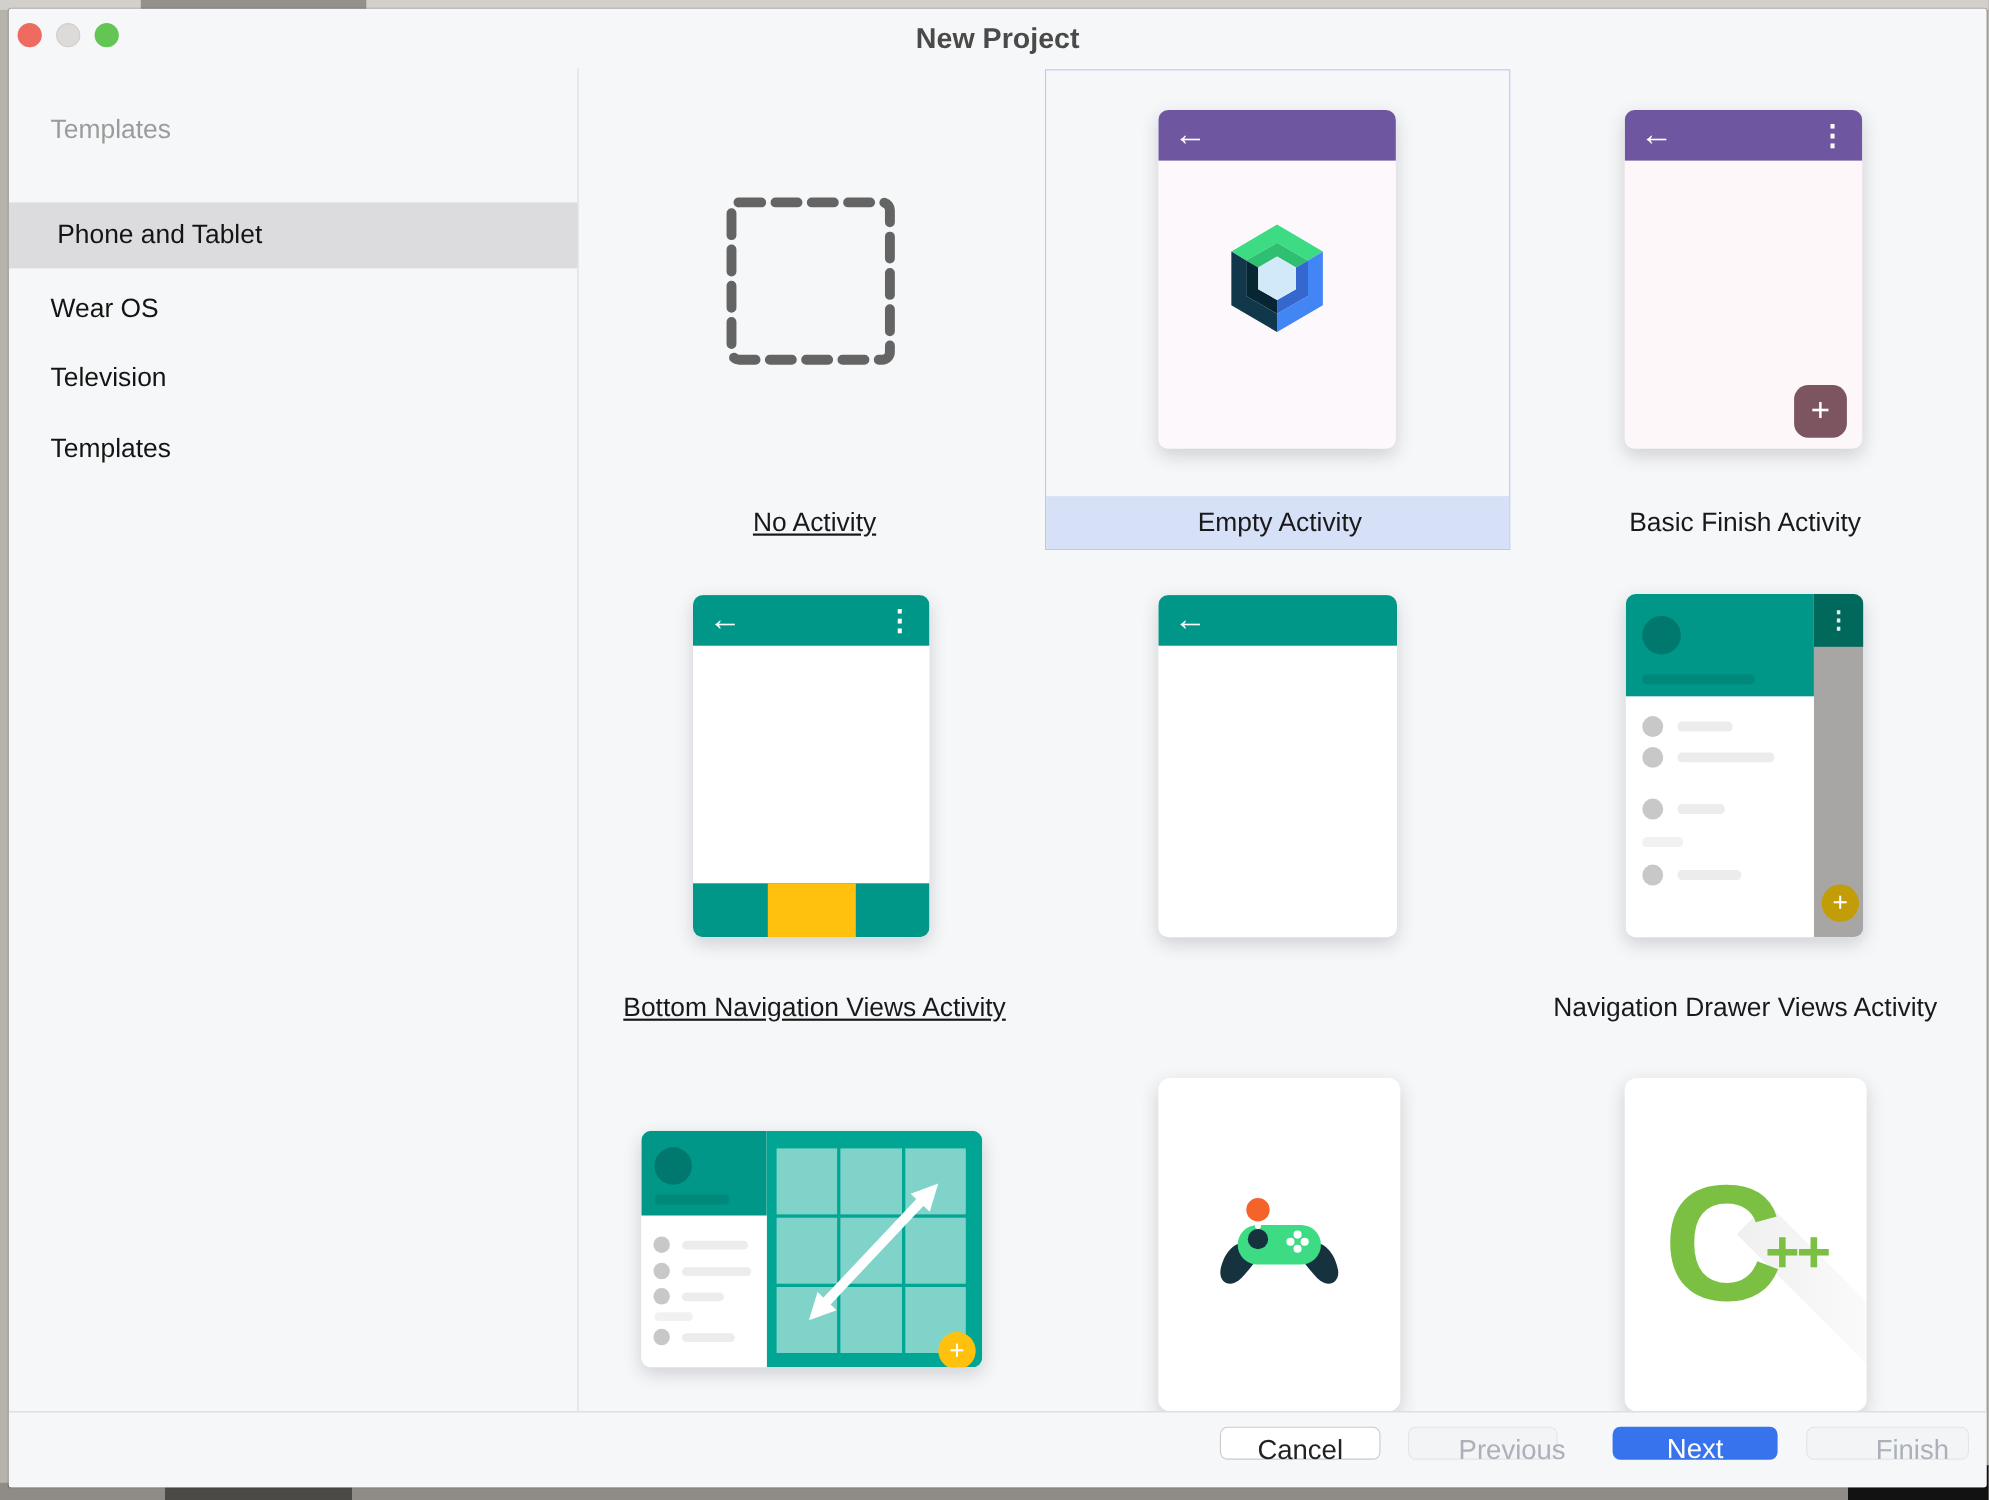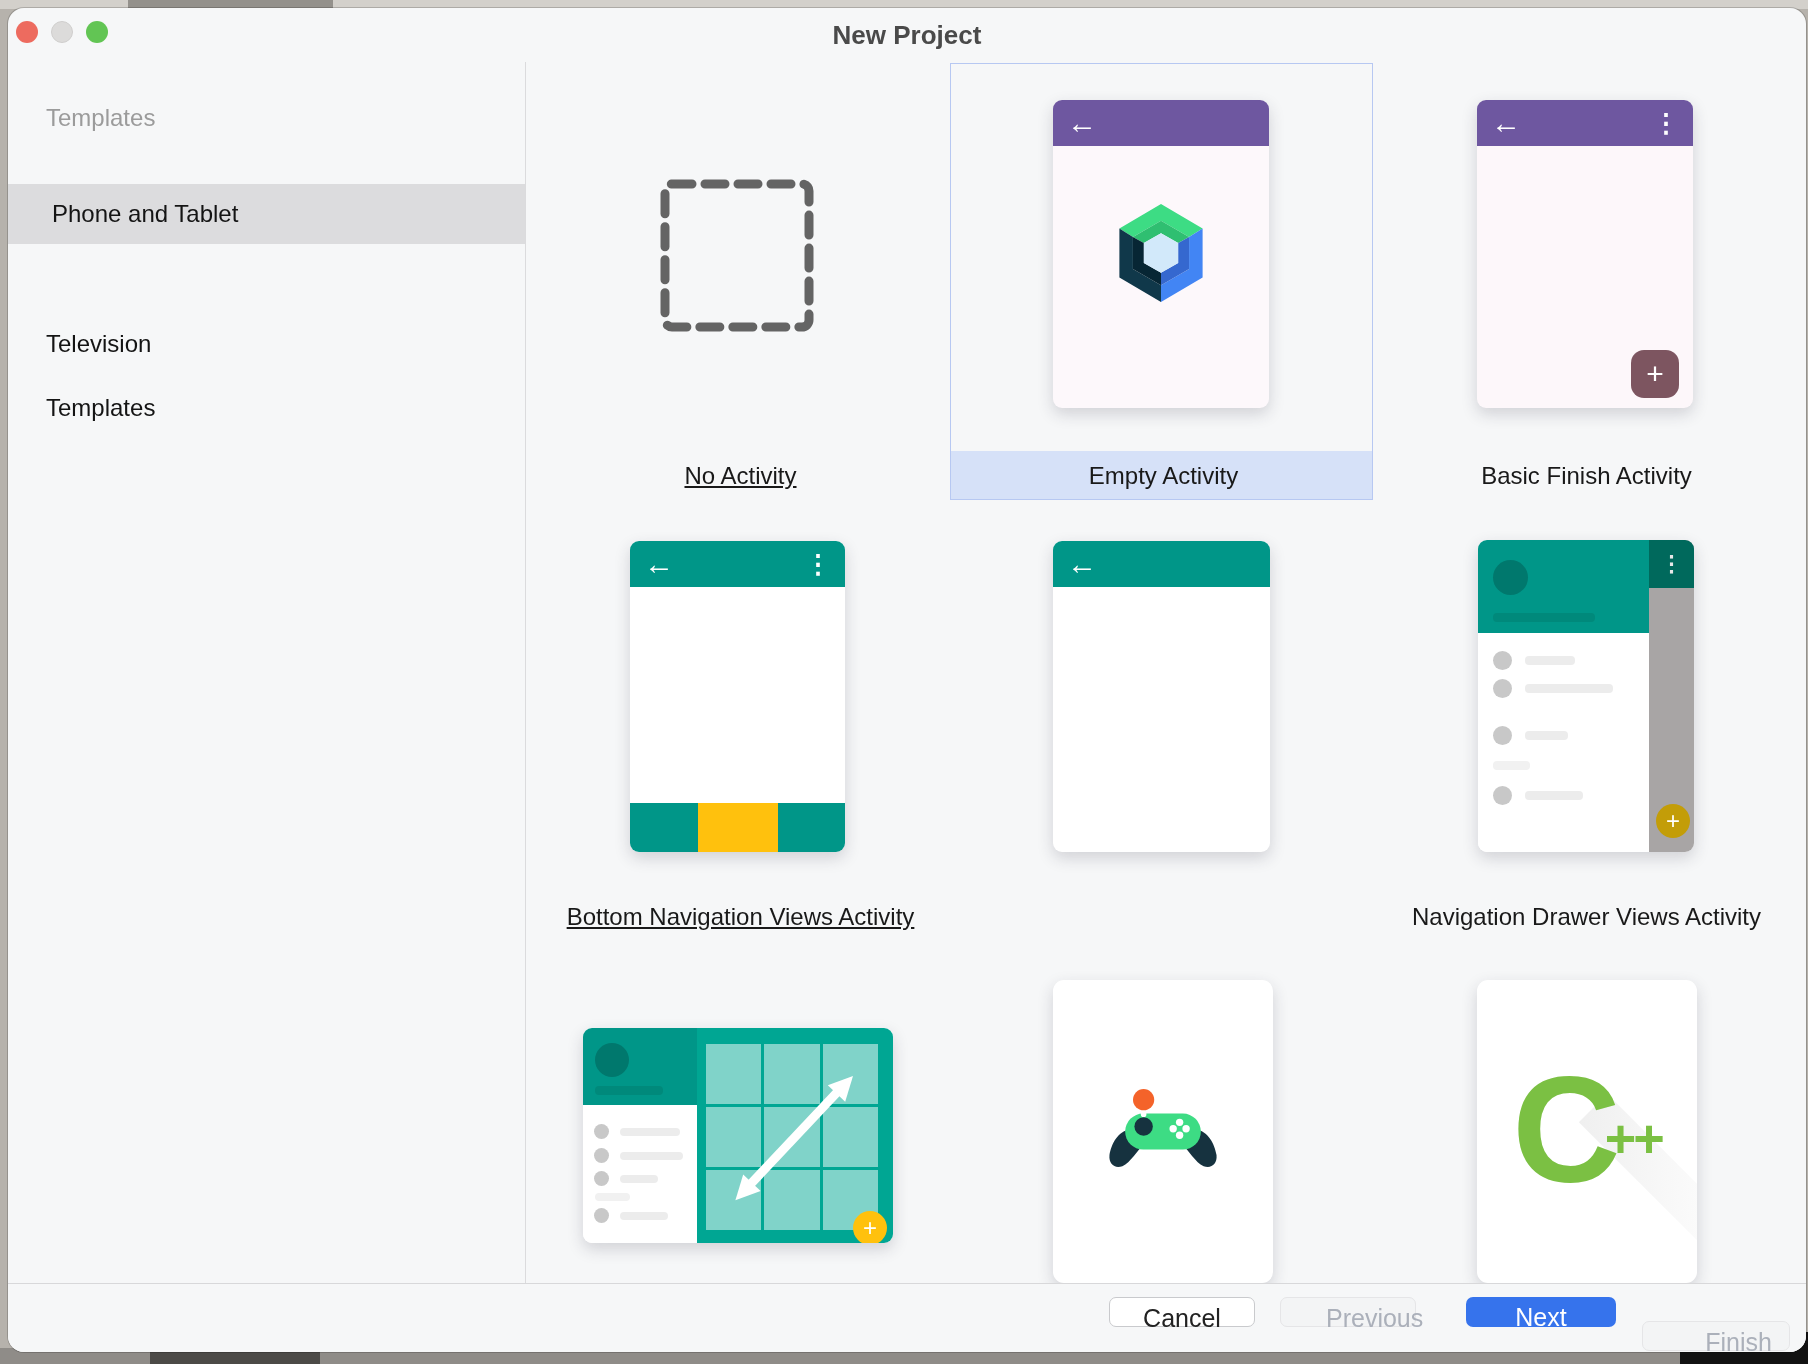--- a/index.html
+++ b/index.html
@@ -7,21 +7,21 @@
   .stage{position:relative;width:1808px;height:1364px;overflow:hidden;background:#b6b2ac;}
 
   
   .desk-top{position:absolute;left:0;top:0;width:1808px;height:9px;background:#d3d0cb;}
   .desk-top-dark{position:absolute;left:128px;top:0;width:205px;height:9px;background:#94918c;}
   .desk-bottom{position:absolute;left:0;top:1348px;width:1808px;height:16px;background:#8f8c88;}
   .desk-bottom-obj{position:absolute;left:150px;top:1352px;width:170px;height:12px;background:#4c4a47;}
   .desk-bottom-dark{position:absolute;left:1680px;top:1332px;width:128px;height:32px;background:#121212;}
 
   .window{position:absolute;left:8px;top:8px;width:1798px;height:1344px;background:#f6f7f8;
-          border-radius:16px;overflow:hidden;box-shadow:0 0 0 1px rgba(0,0,0,0.18);}
+          border-radius:2px;overflow:hidden;box-shadow:0 0 0 1px rgba(0,0,0,0.18);}
 
   
   .titlebar{position:absolute;left:0;top:0;width:100%;height:54px;}
   .title{position:absolute;left:0;top:0;width:100%;height:54px;line-height:54px;text-align:center;
          font-size:26px;font-weight:bold;color:#4a4a4a;}
   .tl{position:absolute;top:13px;width:22px;height:22px;border-radius:50%;box-sizing:border-box;}
   .tl-close{left:8px;background:#ed6b5f;}
   .tl-min{left:43px;background:#dcdbda;border:1px solid #cfcecd;}
   .tl-zoom{left:78px;background:#62c554;}
 
@@ -116,21 +116,21 @@
 
   
   .footer{position:absolute;left:0;top:1275px;width:100%;height:69px;background:#f6f7f8;
           border-top:1px solid #d8d8da;z-index:6;}
   .btn{position:absolute;top:13px;height:30px;border-radius:7px;font-size:25px;line-height:40px;
        text-align:center;box-sizing:border-box;cursor:default;}
   .btn-cancel{left:1101px;width:146px;background:#ffffff;border:1px solid #c9cacd;color:#222222;}
   .btn-disabled{background:#f3f4f5;border:1px solid #e5e5e7;color:#abb0ba;padding-left:45px;}
   .btn-prev{left:1272px;width:136px;}
   .btn-next{left:1458px;width:150px;background:var(--accent,#3673ec);color:#ffffff;}
-  .btn-finish{left:1634px;width:148px;margin-top:24px;}
+  .btn-finish{left:1634px;width:148px;}
 </style>
 </head>
 <body>
 
 <div class="stage">
   <div class="desk-top"></div>
   <div class="desk-top-dark"></div>
   <div class="desk-bottom"></div>
   <div class="desk-bottom-obj"></div>
   <div class="desk-bottom-dark"></div>
@@ -141,20 +141,21 @@
       <div class="title">New Project</div>
       <div class="tl tl-close"></div>
       <div class="tl tl-min"></div>
       <div class="tl tl-zoom"></div>
     </div>
 
     <div class="vdivider"></div>
 
     <div class="sb-header">Templates</div>
     <div class="sb-item sb-0 selected">Phone and Tablet</div>
+    <div class="sb-item sb-1">Wear OS</div>
     <div class="sb-item sb-2">Television</div>
     <div class="sb-item sb-3">Templates</div>
 
     <div class="selbox">
       <div class="selstrip"></div>
     </div>
 
     <div class="dashed-wrap">
       <svg width="156" height="155" viewBox="0 0 156 155">
         <rect x="6" y="6" width="144" height="143" rx="7" fill="none" stroke="#646464" stroke-width="9" stroke-dasharray="20 13" stroke-linecap="round"></rect>

